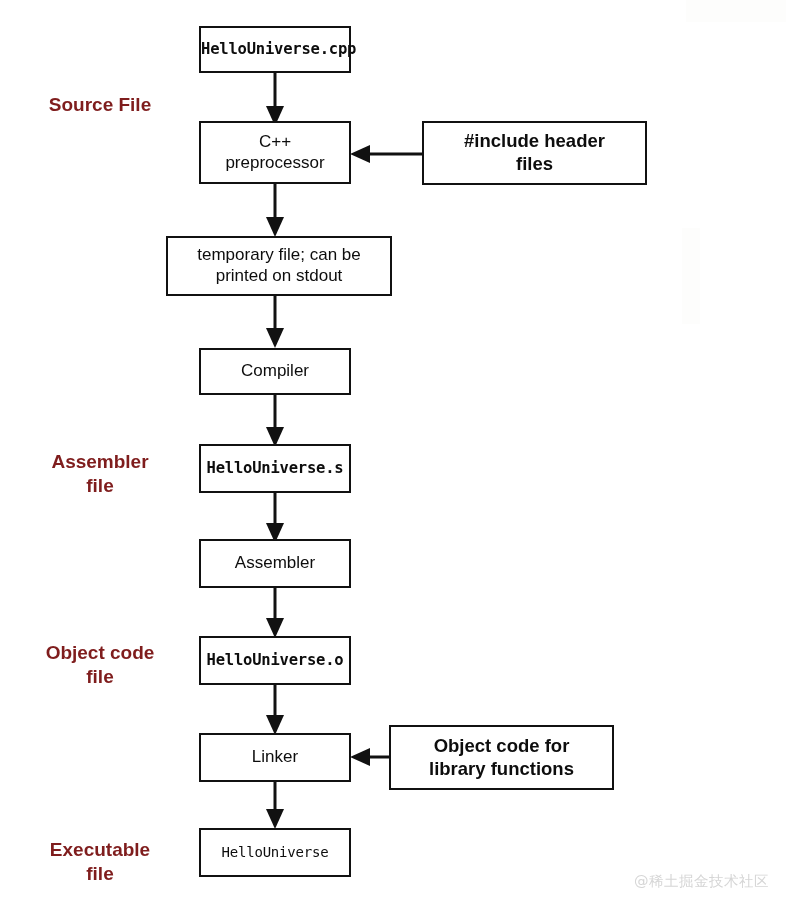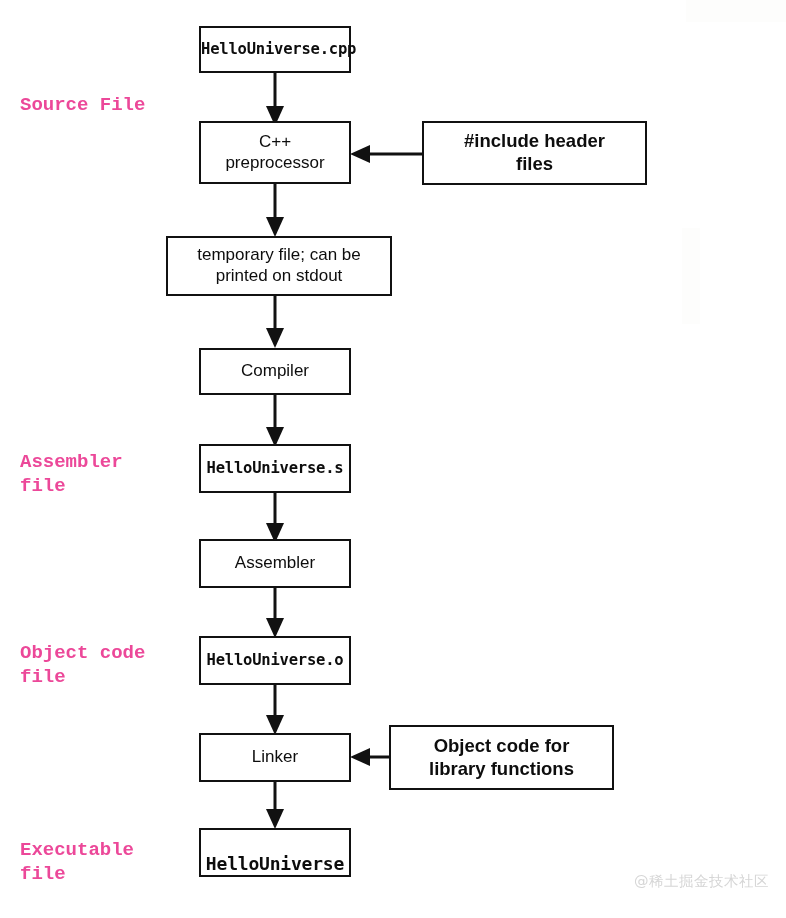--- a/index.html
+++ b/index.html
@@ -34,42 +34,41 @@
     white-space: pre-line;
   }
   .mono {
     font-family: "DejaVu Sans Mono", "Liberation Mono", monospace;
     font-weight: bold;
     font-size: 15.5px;
     letter-spacing: -0.2px;
   }
   .mono-reg {
     font-family: "DejaVu Sans Mono", "Liberation Mono", monospace;
-    font-weight: bold;
-    font-size: 18px;
+    font-weight: normal;
+    font-size: 14px;
     letter-spacing: -0.2px;
-    align-items: flex-end;
   }
   .sans {
     font-family: "Liberation Sans", sans-serif;
     font-weight: normal;
     font-size: 17px;
   }
   .sans-bold {
     font-family: "Liberation Sans", sans-serif;
     font-weight: bold;
     font-size: 18.5px;
   }
   .stage-label {
     position: absolute;
-    font-family: Liberation Mono, monospace;
+    font-family: Liberation Sans, sans-serif;
     font-weight: bold;
     font-size: 19px;
-    color: #ec4899;
-    text-align: left;
+    color: #7f1d1d;
+    text-align: center;
     line-height: 1.28;
     white-space: pre-line;
   }
   .connector {
     position: absolute;
     overflow: visible;
   }
   .watermark {
     position: absolute;
     font-family: "DejaVu Sans", sans-serif;

